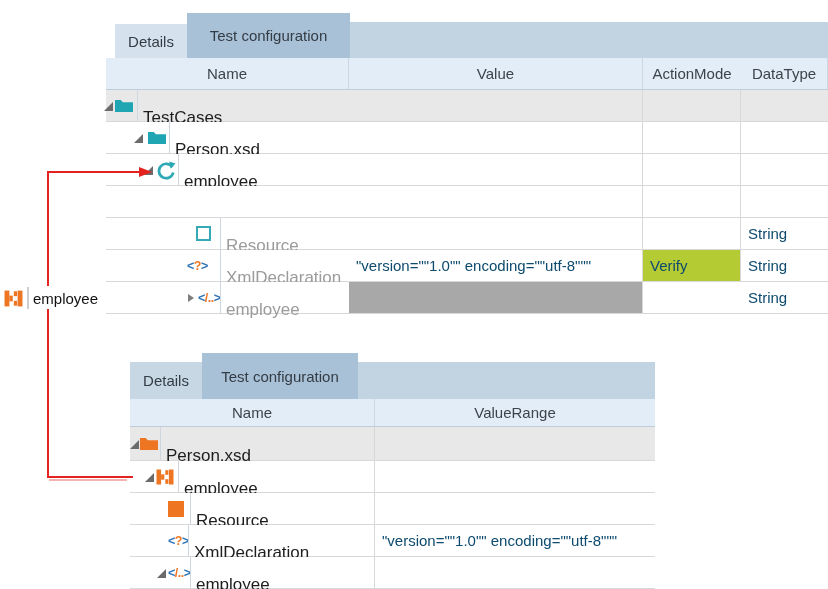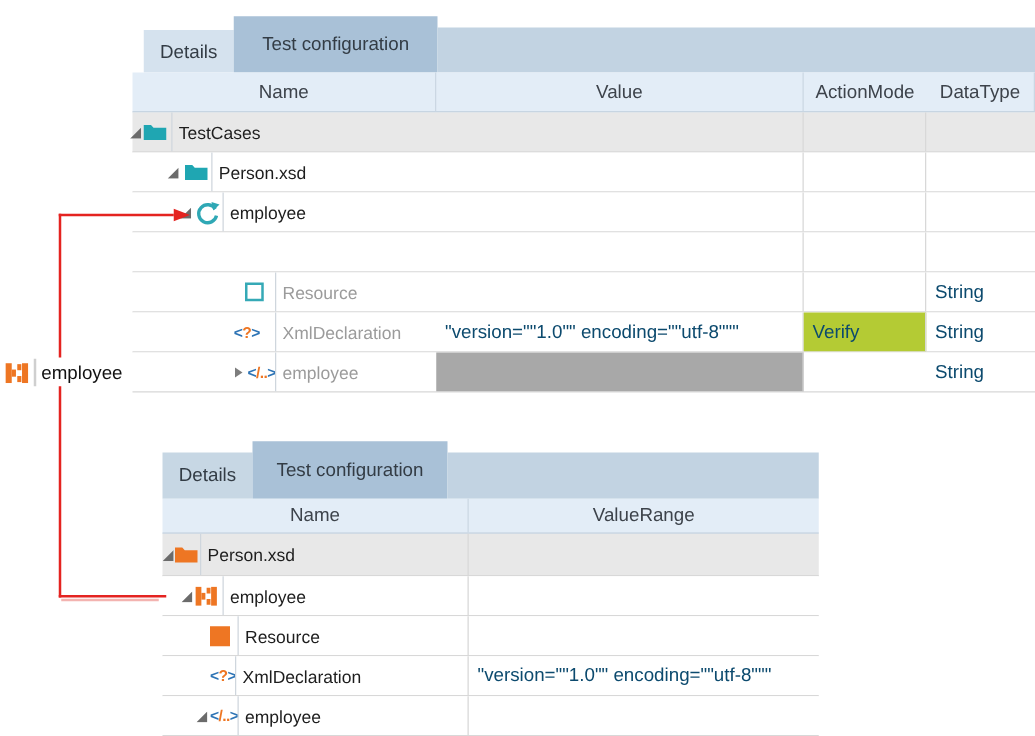--- a/index.html
+++ b/index.html
@@ -36,22 +36,22 @@
   .cell.last { border-right:none; }
   
   .t-name   { left:0;     width:243px; border-right:none; }
   .t-value  { left:243px; width:294px; }
   .t-action { left:537px; width:98px; }
   .t-type   { left:635px; width:87px; border-right:none; }
   
   .b-name  { left:0;     width:245px; }
   .b-range { left:245px; width:280px; border-right:none; }
 
-  .nm { position:absolute; top:0; height:100%; display:flex; align-items:center;
-        font-size:14px; color:#1d1d1d; white-space:nowrap; }
+  .nm { position:absolute; top:12px; height:100%; display:flex; align-items:center;
+        font-size:17px; color:#1d1d1d; white-space:nowrap; }
   .nm.muted { color:#9b9b9b; }
   .cv { position:absolute; left:7px; top:0; height:100%; display:flex; align-items:center;
         font-size:15px; color:#0c4a6e; white-space:nowrap; overflow:hidden; }
   .vline { position:absolute; top:0; bottom:0; width:1px; background:#cfd6dd; }
 
   .val-gray  { background:#a8a8a8; }
   .am-verify { background:#b4cb34; }
   .am-select { background:#edf6ef; }
 
   

